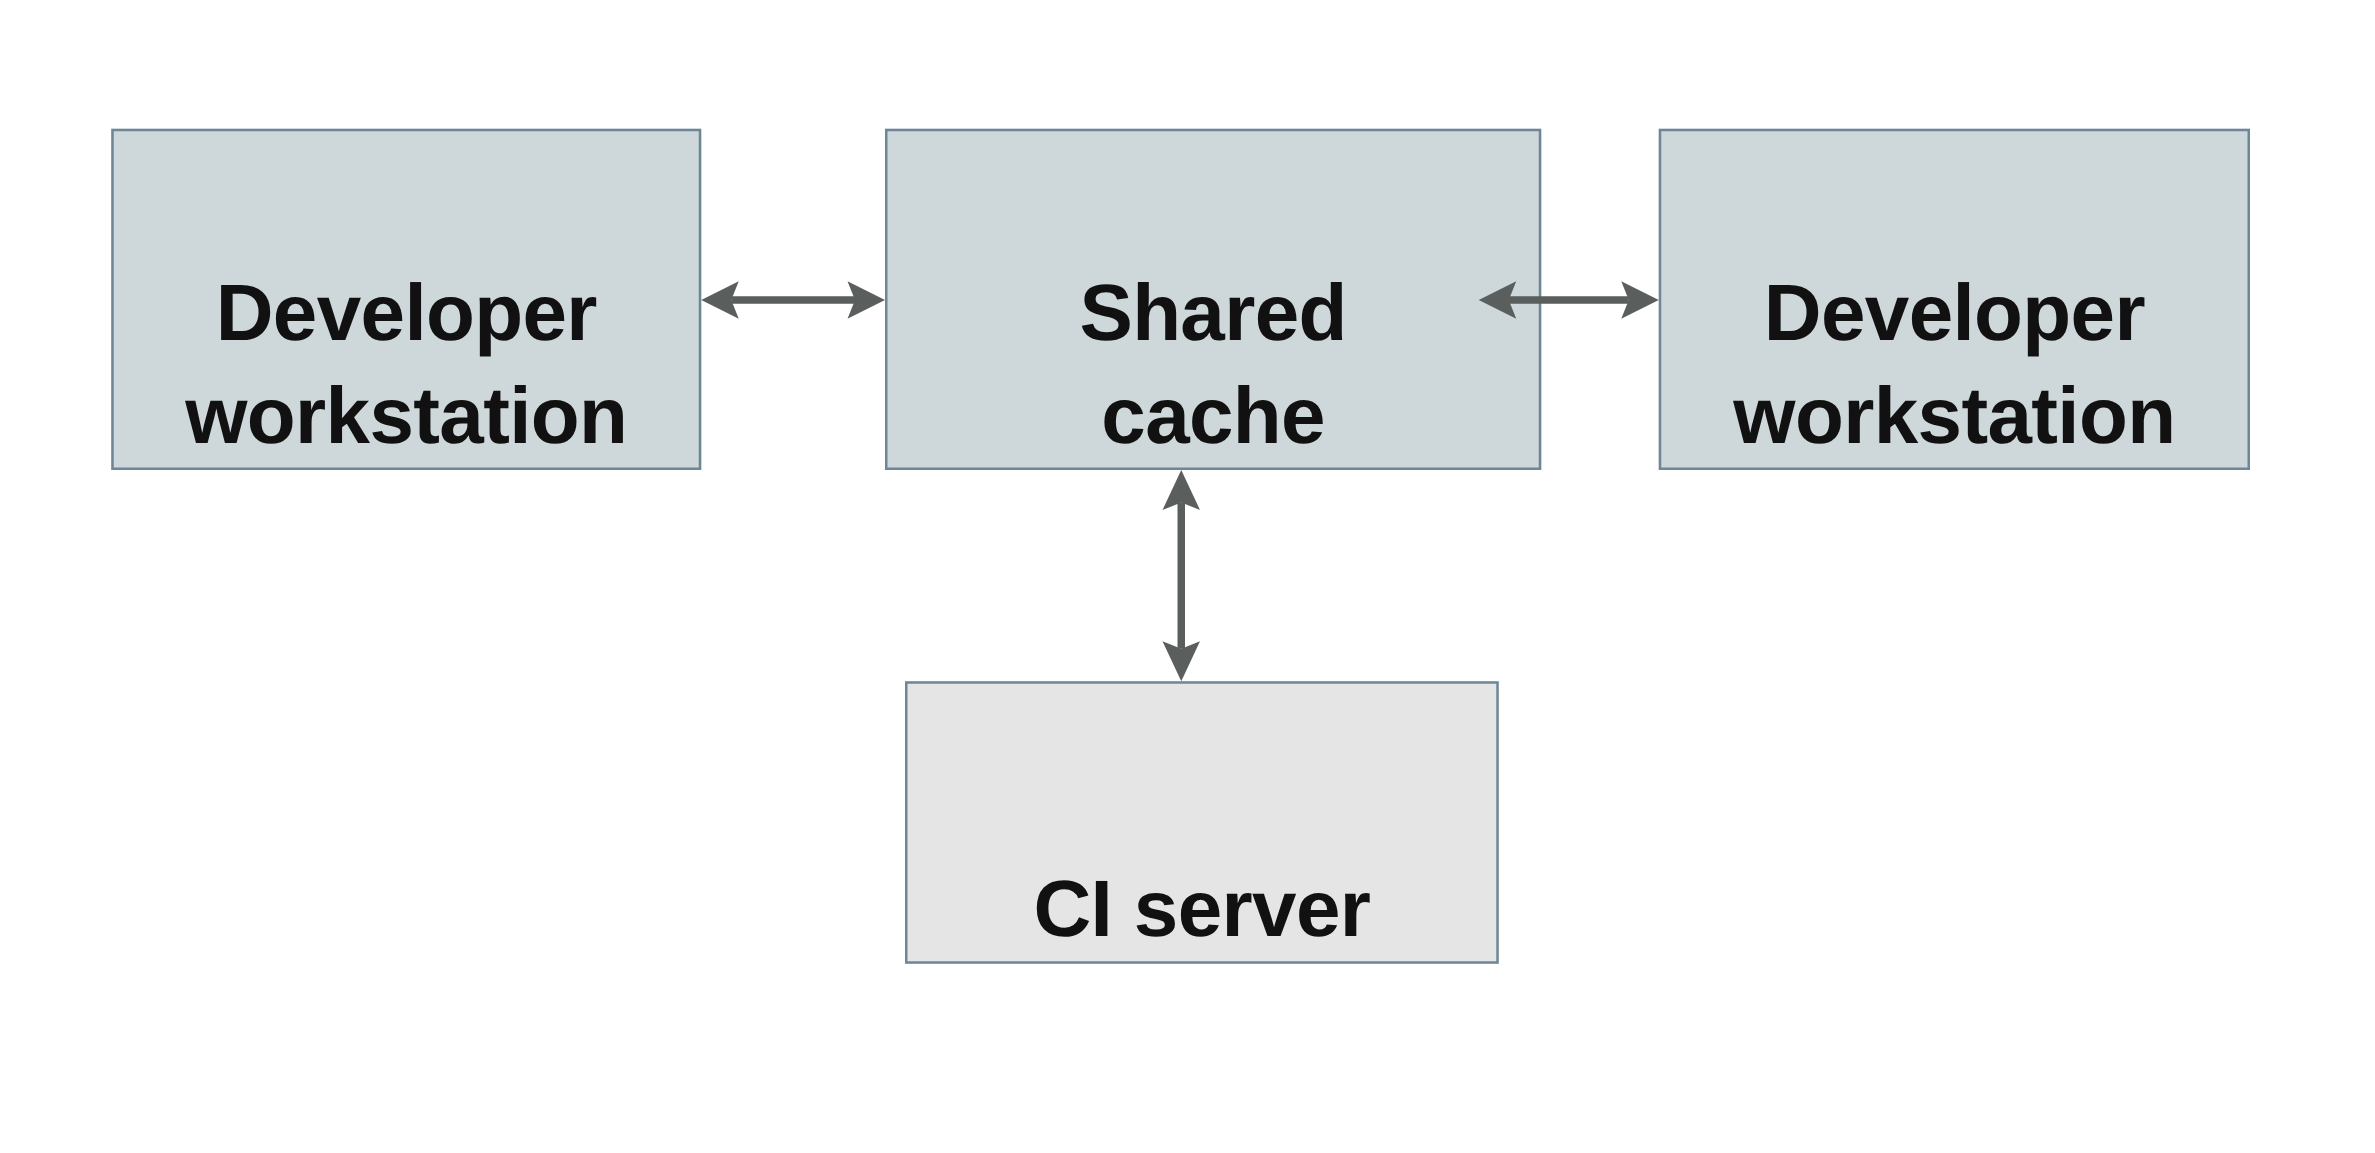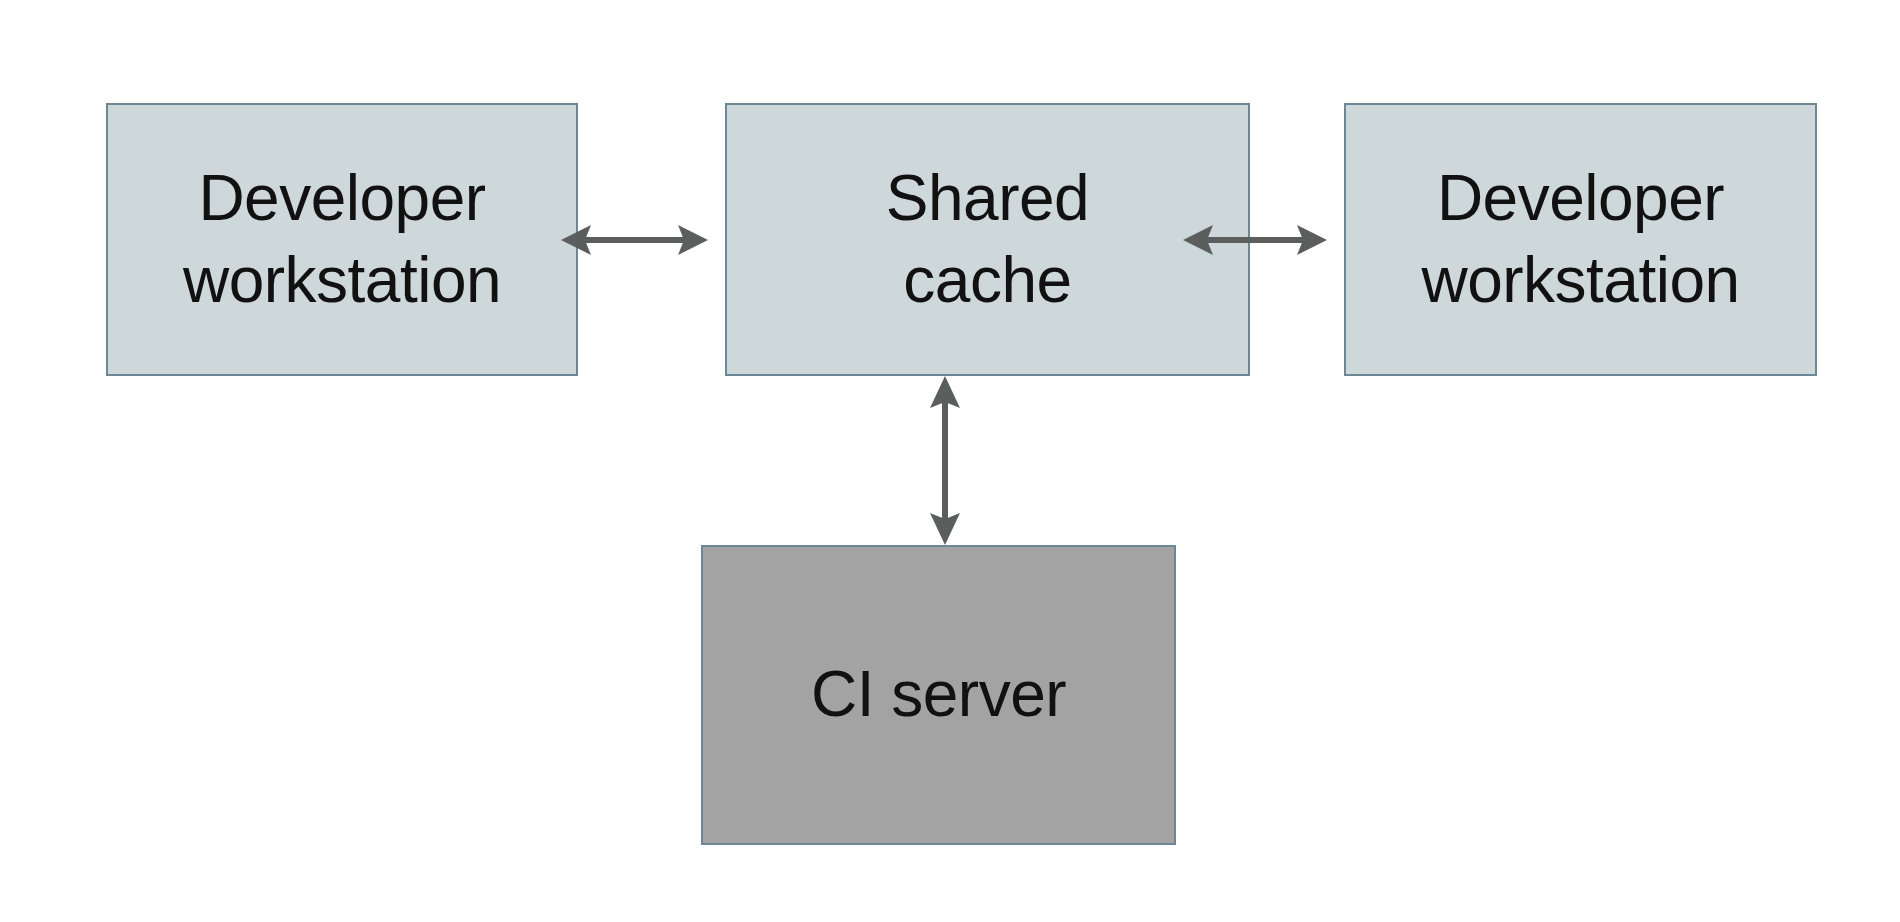--- a/index.html
+++ b/index.html
@@ -15,29 +15,28 @@
     position: relative;
     width: 1900px;
     height: 922px;
     background: #ffffff;
     overflow: hidden;
   }
   .node {
     position: absolute;
     box-sizing: border-box;
     display: flex;
-    align-items: center;
+    align-items: flex-end;
     justify-content: center;
     text-align: center;
     color: #111111;
     font-size: 64px;
     line-height: 1.28;
     letter-spacing: -0.5px;
-    font-weight: 400;
-    margin-left: 17px;
+    font-weight: 700;
     -webkit-font-smoothing: antialiased;
   }
   .node .node-label {
     display: block;
     width: 100%;
     padding: 0 6px;
     box-sizing: border-box;
     white-space: pre-line;
   }
   .edge {
@@ -62,21 +61,21 @@
   <div class="node" style="left:708px; top:103px; width:525px; height:273px; background:#ced7da; border:2px solid #6e8797;">
     <span class="node-label">Shared
 cache</span>
   </div>
 
   <div class="node" style="left:1327px; top:103px; width:473px; height:273px; background:#ced7da; border:2px solid #6e8797;">
     <span class="node-label">Developer
 workstation</span>
   </div>
 
-  <div class="node" style="left:684px; top:545px; width:475px; height:300px; background:#a3a3a3; border:2px solid #6e8797;">
+  <div class="node" style="left:724px; top:545px; width:475px; height:226px; background:#e5e5e5; border:2px solid #6e8797;">
     <span class="node-label">CI server</span>
   </div>
 
   <div class="edge" style="left:561px; top:212px; width:147px; height:56px;">
     <svg width="147" height="56" viewBox="0 0 147 56" aria-hidden="true">
       <g fill="#5a5f5e" stroke="none">
         <rect x="24" y="25" width="99" height="6"></rect>
         <path d="M 0 28 L 30 13 L 24 28 L 30 43 Z"></path>
         <path d="M 147 28 L 117 13 L 123 28 L 117 43 Z"></path>
       </g>

